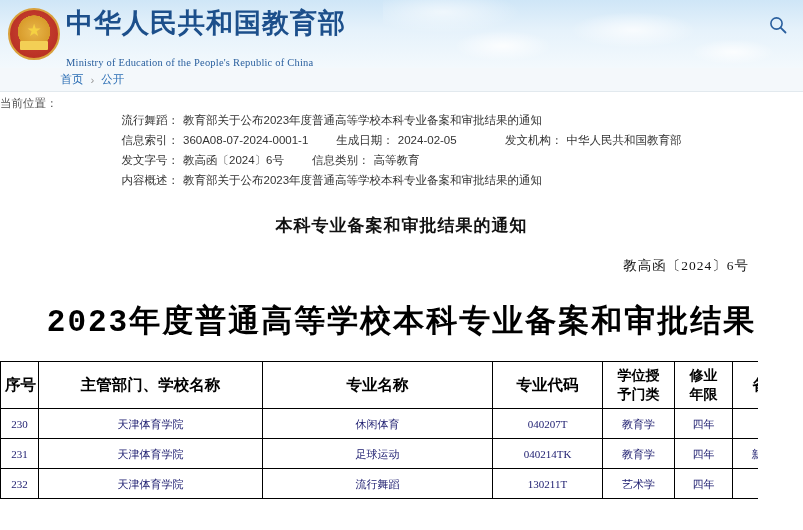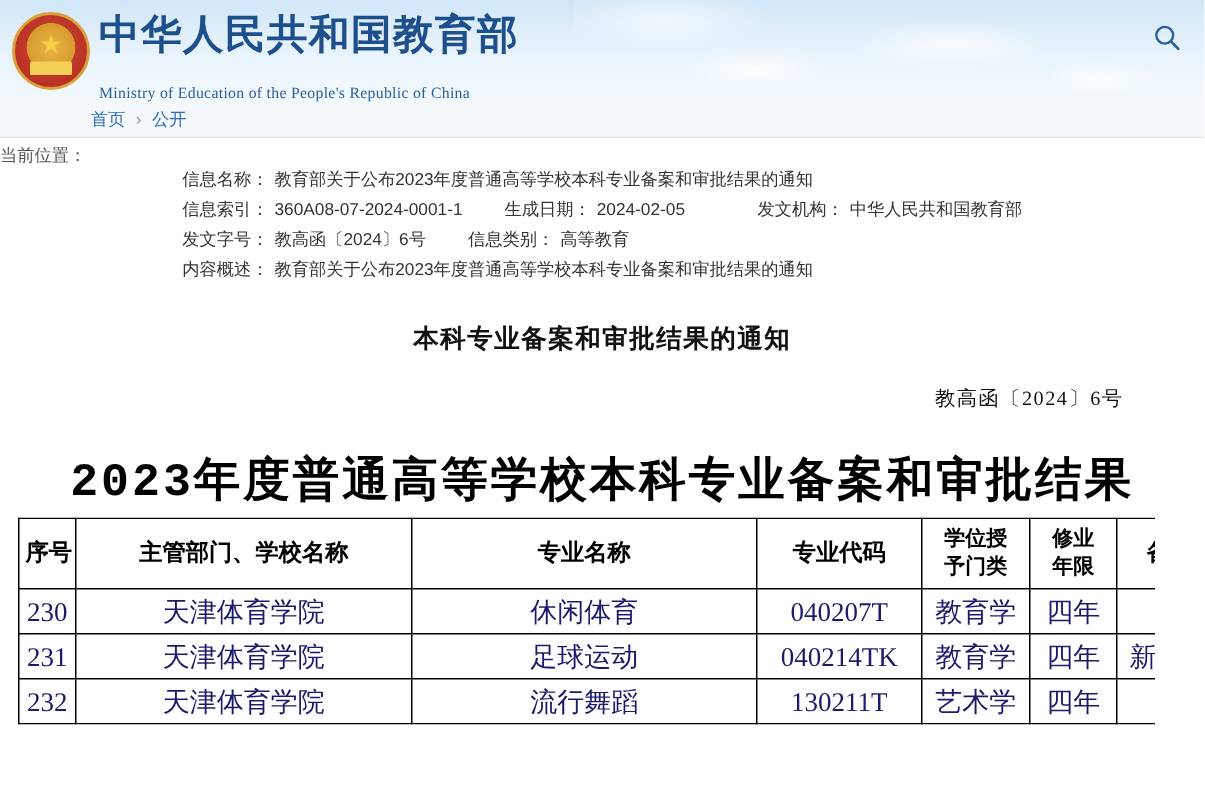--- a/index.html
+++ b/index.html
@@ -164,35 +164,35 @@
     font-weight: bold;
     font-size: 31px;
     line-height: 44px;
     color: #000;
     letter-spacing: 2px;
     white-space: nowrap;
   }
 
   
   .table-wrap {
+    margin-top: 16px;
     width: 758px;
     overflow: hidden;
-    padding-left: 12px;
   }
   table.result {
     border-collapse: collapse;
     table-layout: fixed;
     width: 803px;
     font-family: "Liberation Serif", serif;
   }
   table.result th,
   table.result td {
     border: 1px solid #000;
     padding: 2px 4px;
-    font-size: 18px;
+    font-size: 11px;
     line-height: 24px;
     vertical-align: middle;
     overflow: hidden;
     white-space: nowrap;
   }
   table.result th {
     font-weight: bold;
     text-align: center;
     height: 42px;
     font-size: 15.5px;
@@ -244,21 +244,21 @@
     <a class="bc-link">首页</a>
     <span class="bc-sep">›</span>
     <a class="bc-link">公开</a>
   </div>
 
   <div class="doc">
 
     <div class="meta">
       <div class="meta-row">
         <div class="meta-cell">
-          <span class="meta-key">信息名称：</span>
+          <span class="meta-key">流行舞蹈：</span>
           <span class="meta-val">教育部关于公布2023年度普通高等学校本科专业备案和审批结果的通知</span>
         </div>
       </div>
       <div class="meta-row">
         <div class="meta-cell">
           <span class="meta-key">信息索引：</span>
           <span class="meta-val">360A08-07-2024-0001-1</span>
         </div>
         <div class="meta-cell second">
           <span class="meta-key">生成日期：</span>

